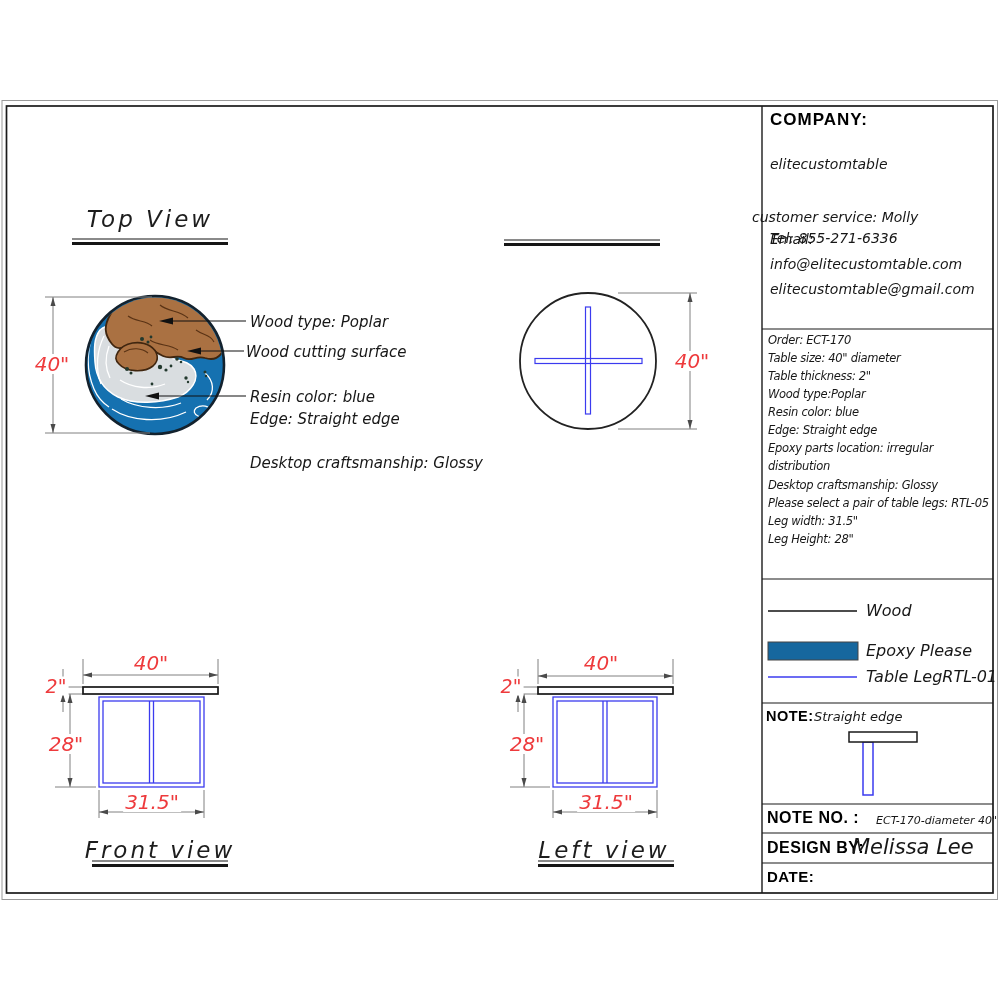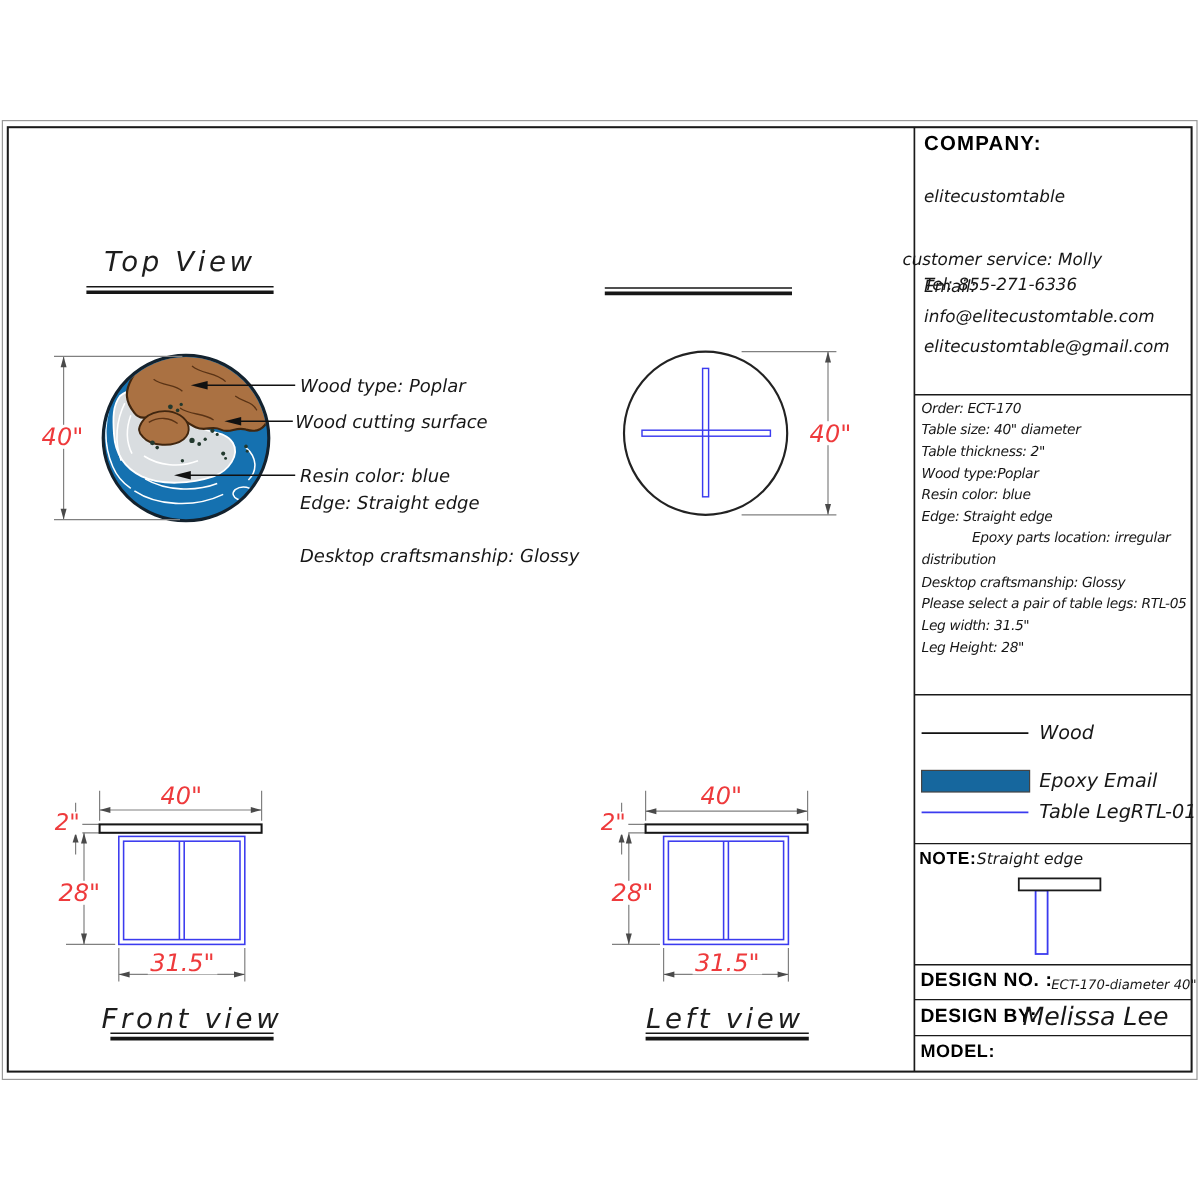--- a/index.html
+++ b/index.html
@@ -255,35 +255,35 @@
   <div class="abs cad company-line" style="left:770px;top:231px;">Email:</div>
   <div class="abs cad company-line" style="left:770px;top:256px;">info@elitecustomtable.com</div>
   <div class="abs cad company-line" style="left:770px;top:281px;">elitecustomtable@gmail.com</div>
 
   <div class="abs cad order-line" style="left:768px;top:333px;">Order: ECT-170</div>
   <div class="abs cad order-line" style="left:768px;top:351px;">Table size: 40" diameter</div>
   <div class="abs cad order-line" style="left:768px;top:369px;">Table thickness: 2"</div>
   <div class="abs cad order-line" style="left:768px;top:387px;">Wood type:Poplar</div>
   <div class="abs cad order-line" style="left:768px;top:405px;">Resin color: blue</div>
   <div class="abs cad order-line" style="left:768px;top:423px;">Edge: Straight edge</div>
-  <div class="abs cad order-line" style="left:768px;top:441px;margin-left:42px;">Epoxy parts location: irregular</div>
+  <div class="abs cad order-line" style="left:768px;top:441px;">Epoxy parts location: irregular</div>
   <div class="abs cad order-line" style="left:768px;top:459px;">distribution</div>
   <div class="abs cad order-line" style="left:768px;top:478px;">Desktop craftsmanship: Glossy</div>
   <div class="abs cad order-line" style="left:768px;top:496px;">Please select a pair of table legs: RTL-05</div>
   <div class="abs cad order-line" style="left:768px;top:514px;">Leg width: 31.5"</div>
   <div class="abs cad order-line" style="left:768px;top:532px;">Leg Height: 28"</div>
 
   <div class="abs cad legend-label" style="left:866px;top:601px;">Wood</div>
-  <div class="abs cad legend-label" style="left:866px;top:641px;">Epoxy Email</div>
+  <div class="abs cad legend-label" style="left:866px;top:641px;">Epoxy Please</div>
   <div class="abs cad legend-label" style="left:866px;top:667px;font-style:italic;">Table LegRTL-01</div>
 
   <div class="abs hdr note-heading" style="left:766px;top:708px;">NOTE:</div>
   <div class="abs cad note-text" style="left:814px;top:709px;">Straight edge</div>
 
-  <div class="abs hdr model-heading" style="left:767px;top:809px;">DESIGN NO. :</div>
+  <div class="abs hdr model-heading" style="left:767px;top:809px;">NOTE NO. :</div>
   <div class="abs cad model-value" style="left:876px;top:814px;">ECT-170-diameter 40"</div>
 
   <div class="abs hdr design-heading" style="left:767px;top:839px;">DESIGN BY:</div>
   <div class="abs cad design-value" style="left:852px;top:835px;">Melissa Lee</div>
 
-  <div class="abs hdr date-heading" style="left:767px;top:868px;">MODEL:</div>
+  <div class="abs hdr date-heading" style="left:767px;top:868px;">DATE:</div>
 
 </div>
 
 </body></html>

